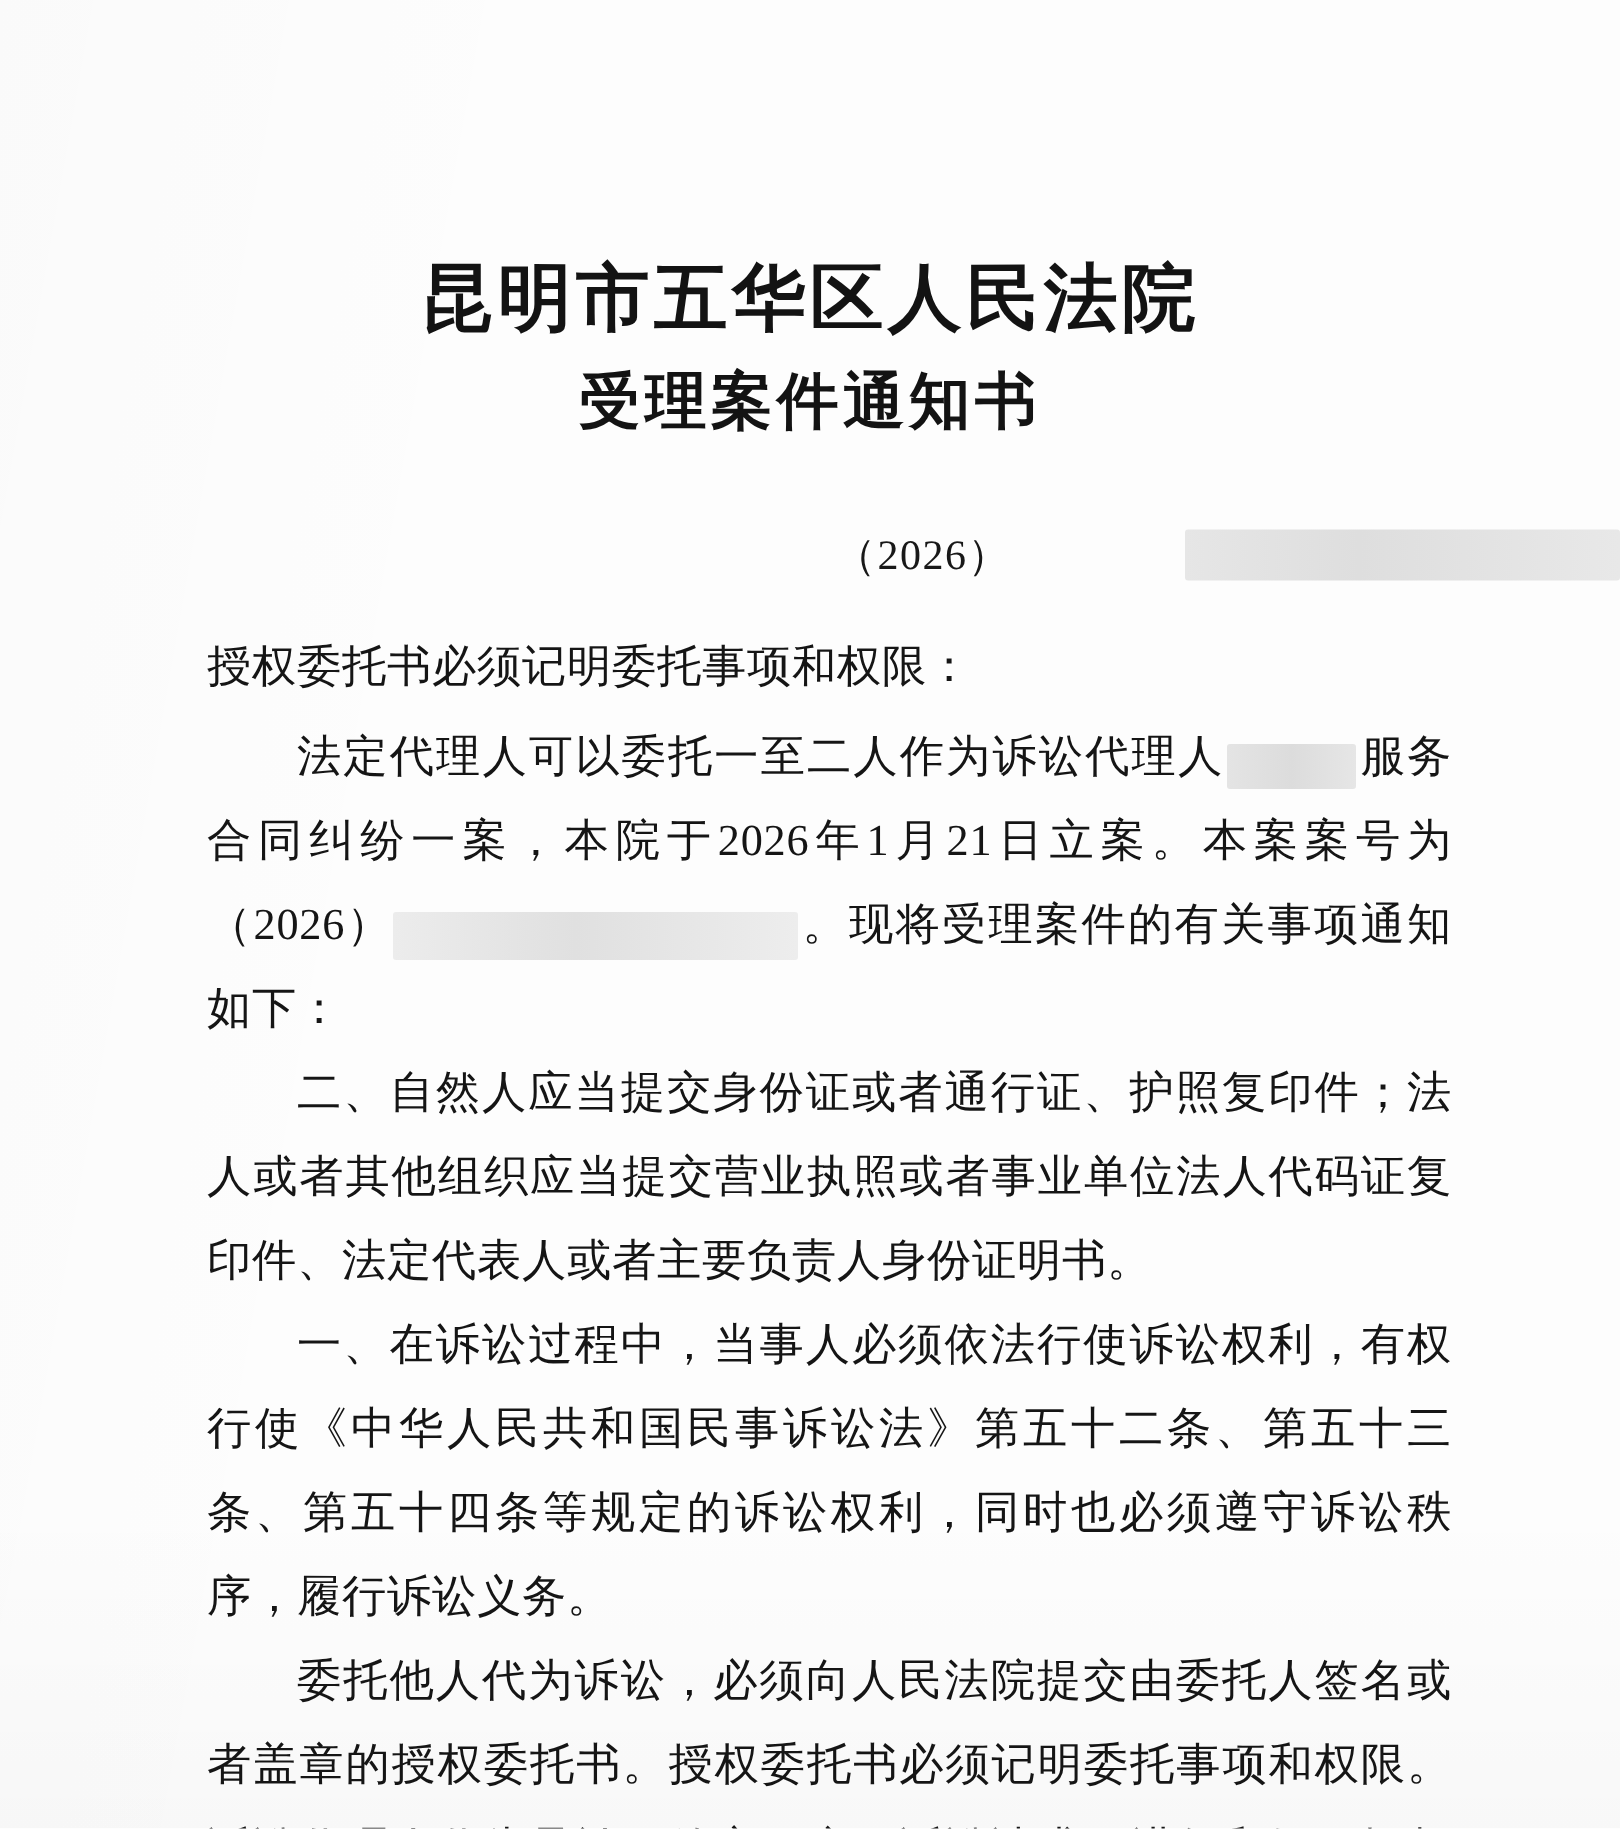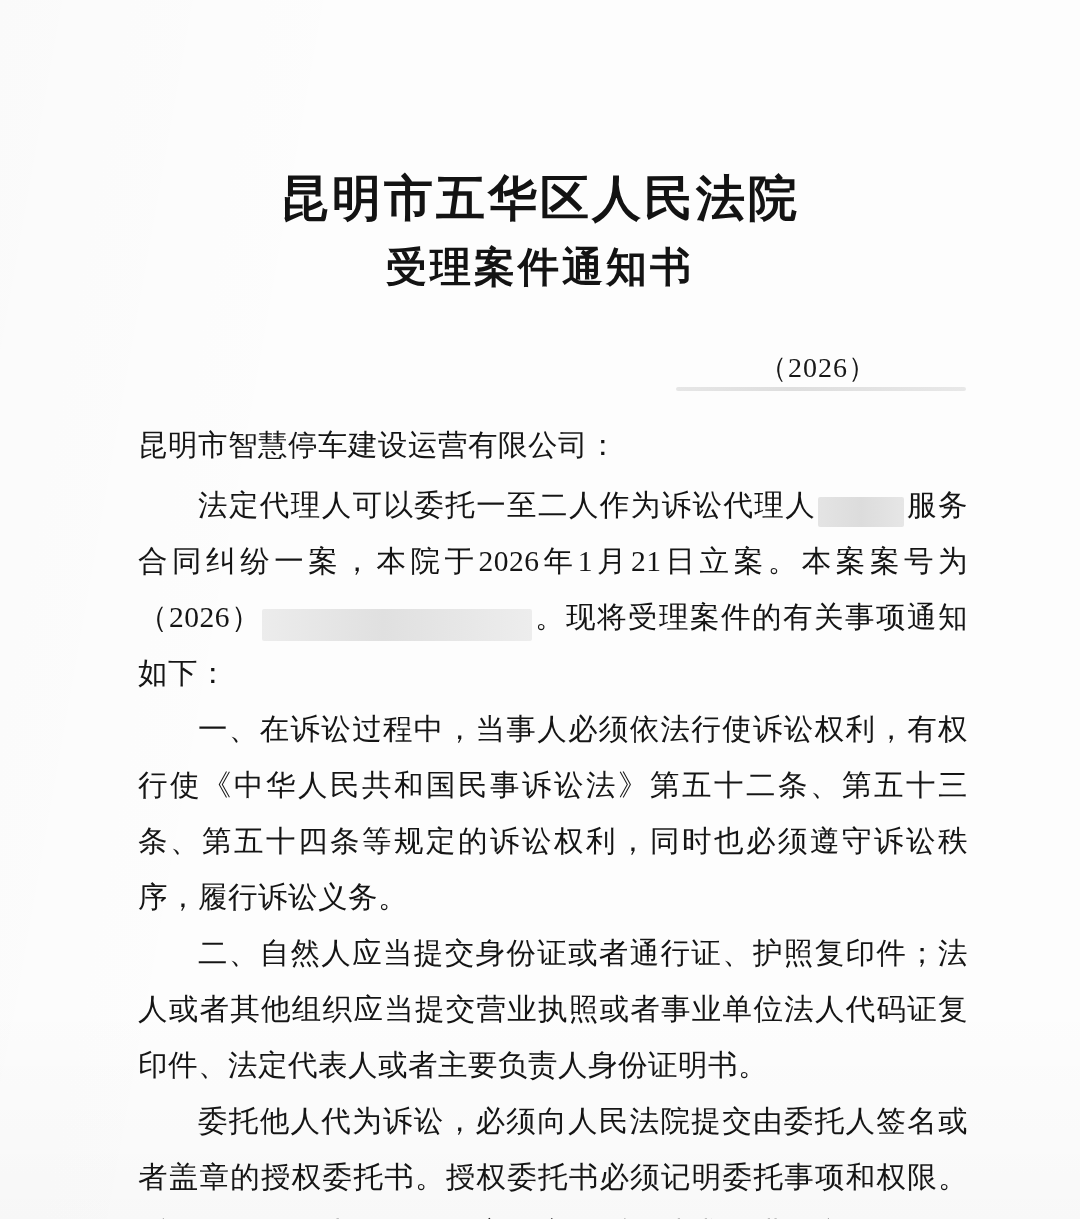--- a/index.html
+++ b/index.html
@@ -48,21 +48,20 @@
     margin-top: 12px;
     color: #131313;
   }
   .case-no-row {
     margin-top: 54px;
     display: flex;
     align-items: center;
     justify-content: space-between;
     padding-left: 556px;
     height: 42px;
-    flex-direction: column;
   }
   .case-no-text {
     font-size: 28px;
     letter-spacing: 1px;
     white-space: nowrap;
     color: #181818;
   }
   .redact {
     display: inline-block;
     background: #e3e3e3;
@@ -124,25 +123,25 @@
       <div class="title-line-2">受理案件通知书</div>
     </div>
 
     <div class="case-no-row">
       <span class="case-no-text">（2026）</span>
       <span class="redact case-no"></span>
     </div>
 
     <div class="body-text">
 
-      <p class="p addressee">昆明市智慧停车建设运营有限公司：</p>
+      <p class="p addressee">授权委托书必须记明委托事项和权限：</p>
 
       <p class="p indent">
         <span>法定代理人可以委托一至二人作为诉讼代理人</span><span class="redact inline-party"></span><span>服务</span><span>合同纠纷一案，本院于2026年1月21日立案。本案案号为（2026）</span><span class="redact case-no-2"></span><span>。现将受理案件的有关事项通知如下：</span>
       </p>
 
+      <p class="p indent">二、自然人应当提交身份证或者通行证、护照复印件；法人或者其他组织应当提交营业执照或者事业单位法人代码证复印件、法定代表人或者主要负责人身份证明书。</p>
       <p class="p indent">一、在诉讼过程中，当事人必须依法行使诉讼权利，有权行使《中华人民共和国民事诉讼法》第五十二条、第五十三条、第五十四条等规定的诉讼权利，同时也必须遵守诉讼秩序，履行诉讼义务。</p>
-      <p class="p indent">二、自然人应当提交身份证或者通行证、护照复印件；法人或者其他组织应当提交营业执照或者事业单位法人代码证复印件、法定代表人或者主要负责人身份证明书。</p>
       <p class="p indent">委托他人代为诉讼，必须向人民法院提交由委托人签名或者盖章的授权委托书。授权委托书必须记明委托事项和权限。诉讼代理人代为承认、放弃、变更诉讼请求，进行和解，提起反诉或者上诉，必须有委托人的特别授权。</p>
 
     </div>
   </div>
 </div>
 
 </body></html>

